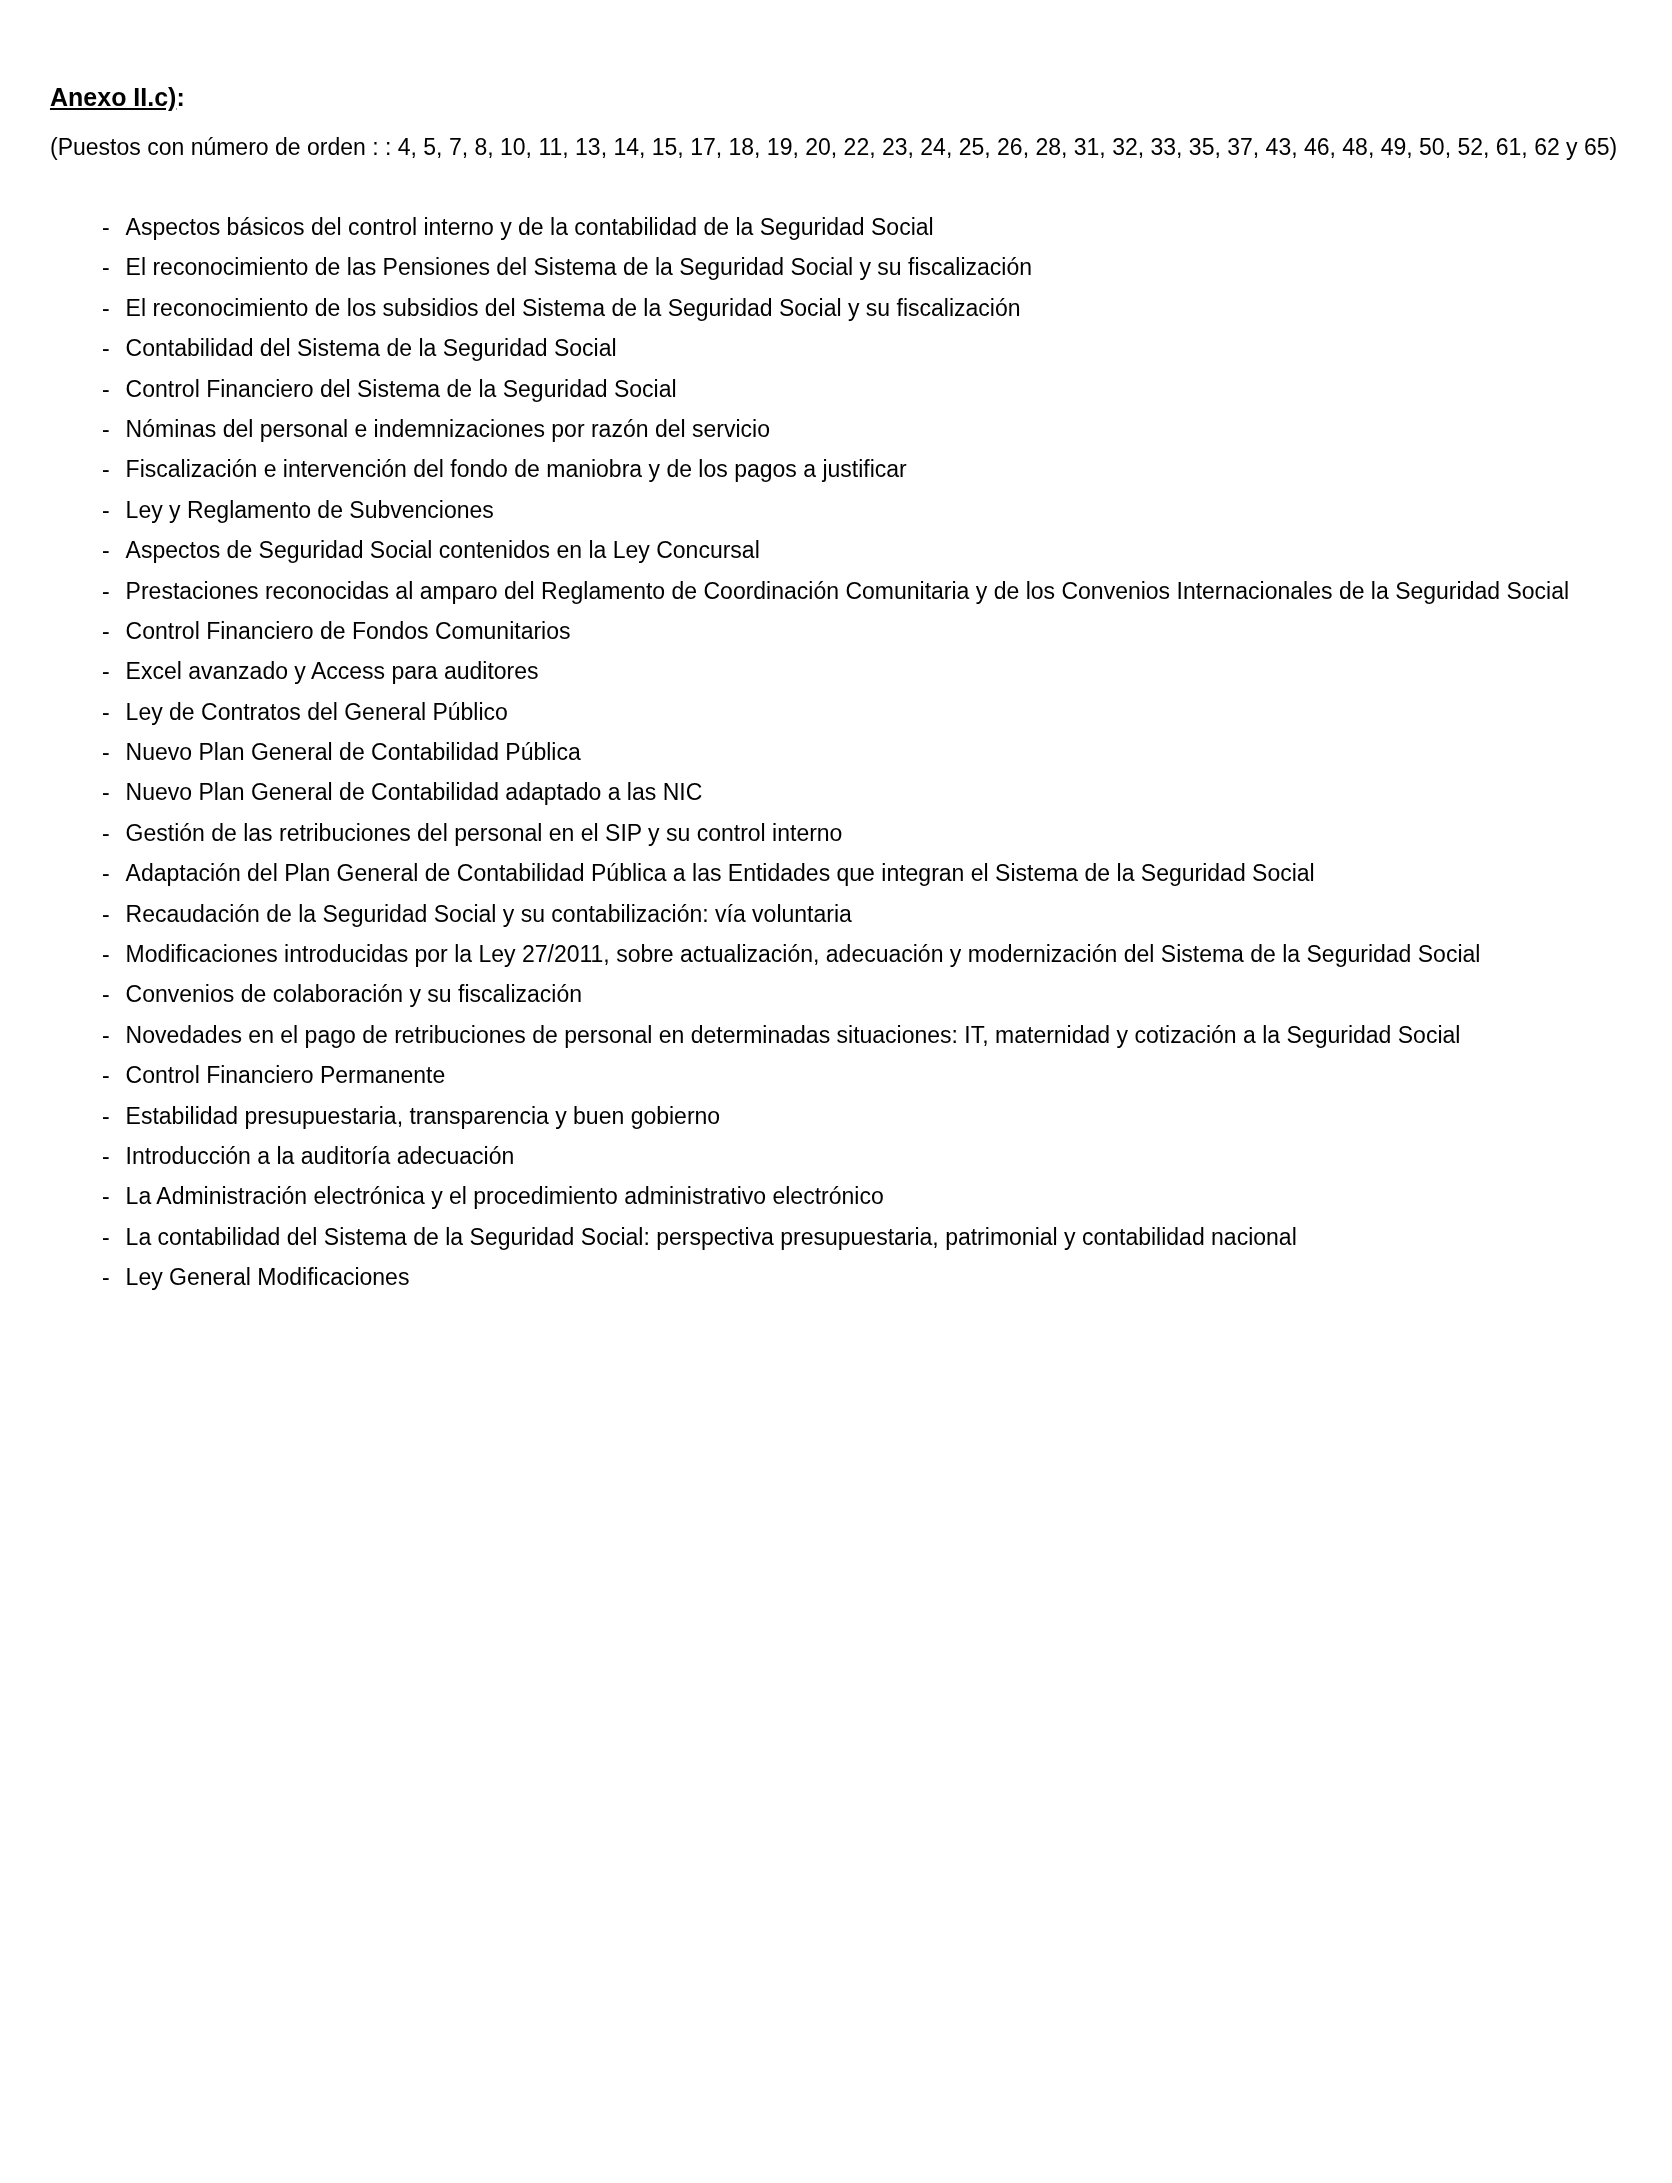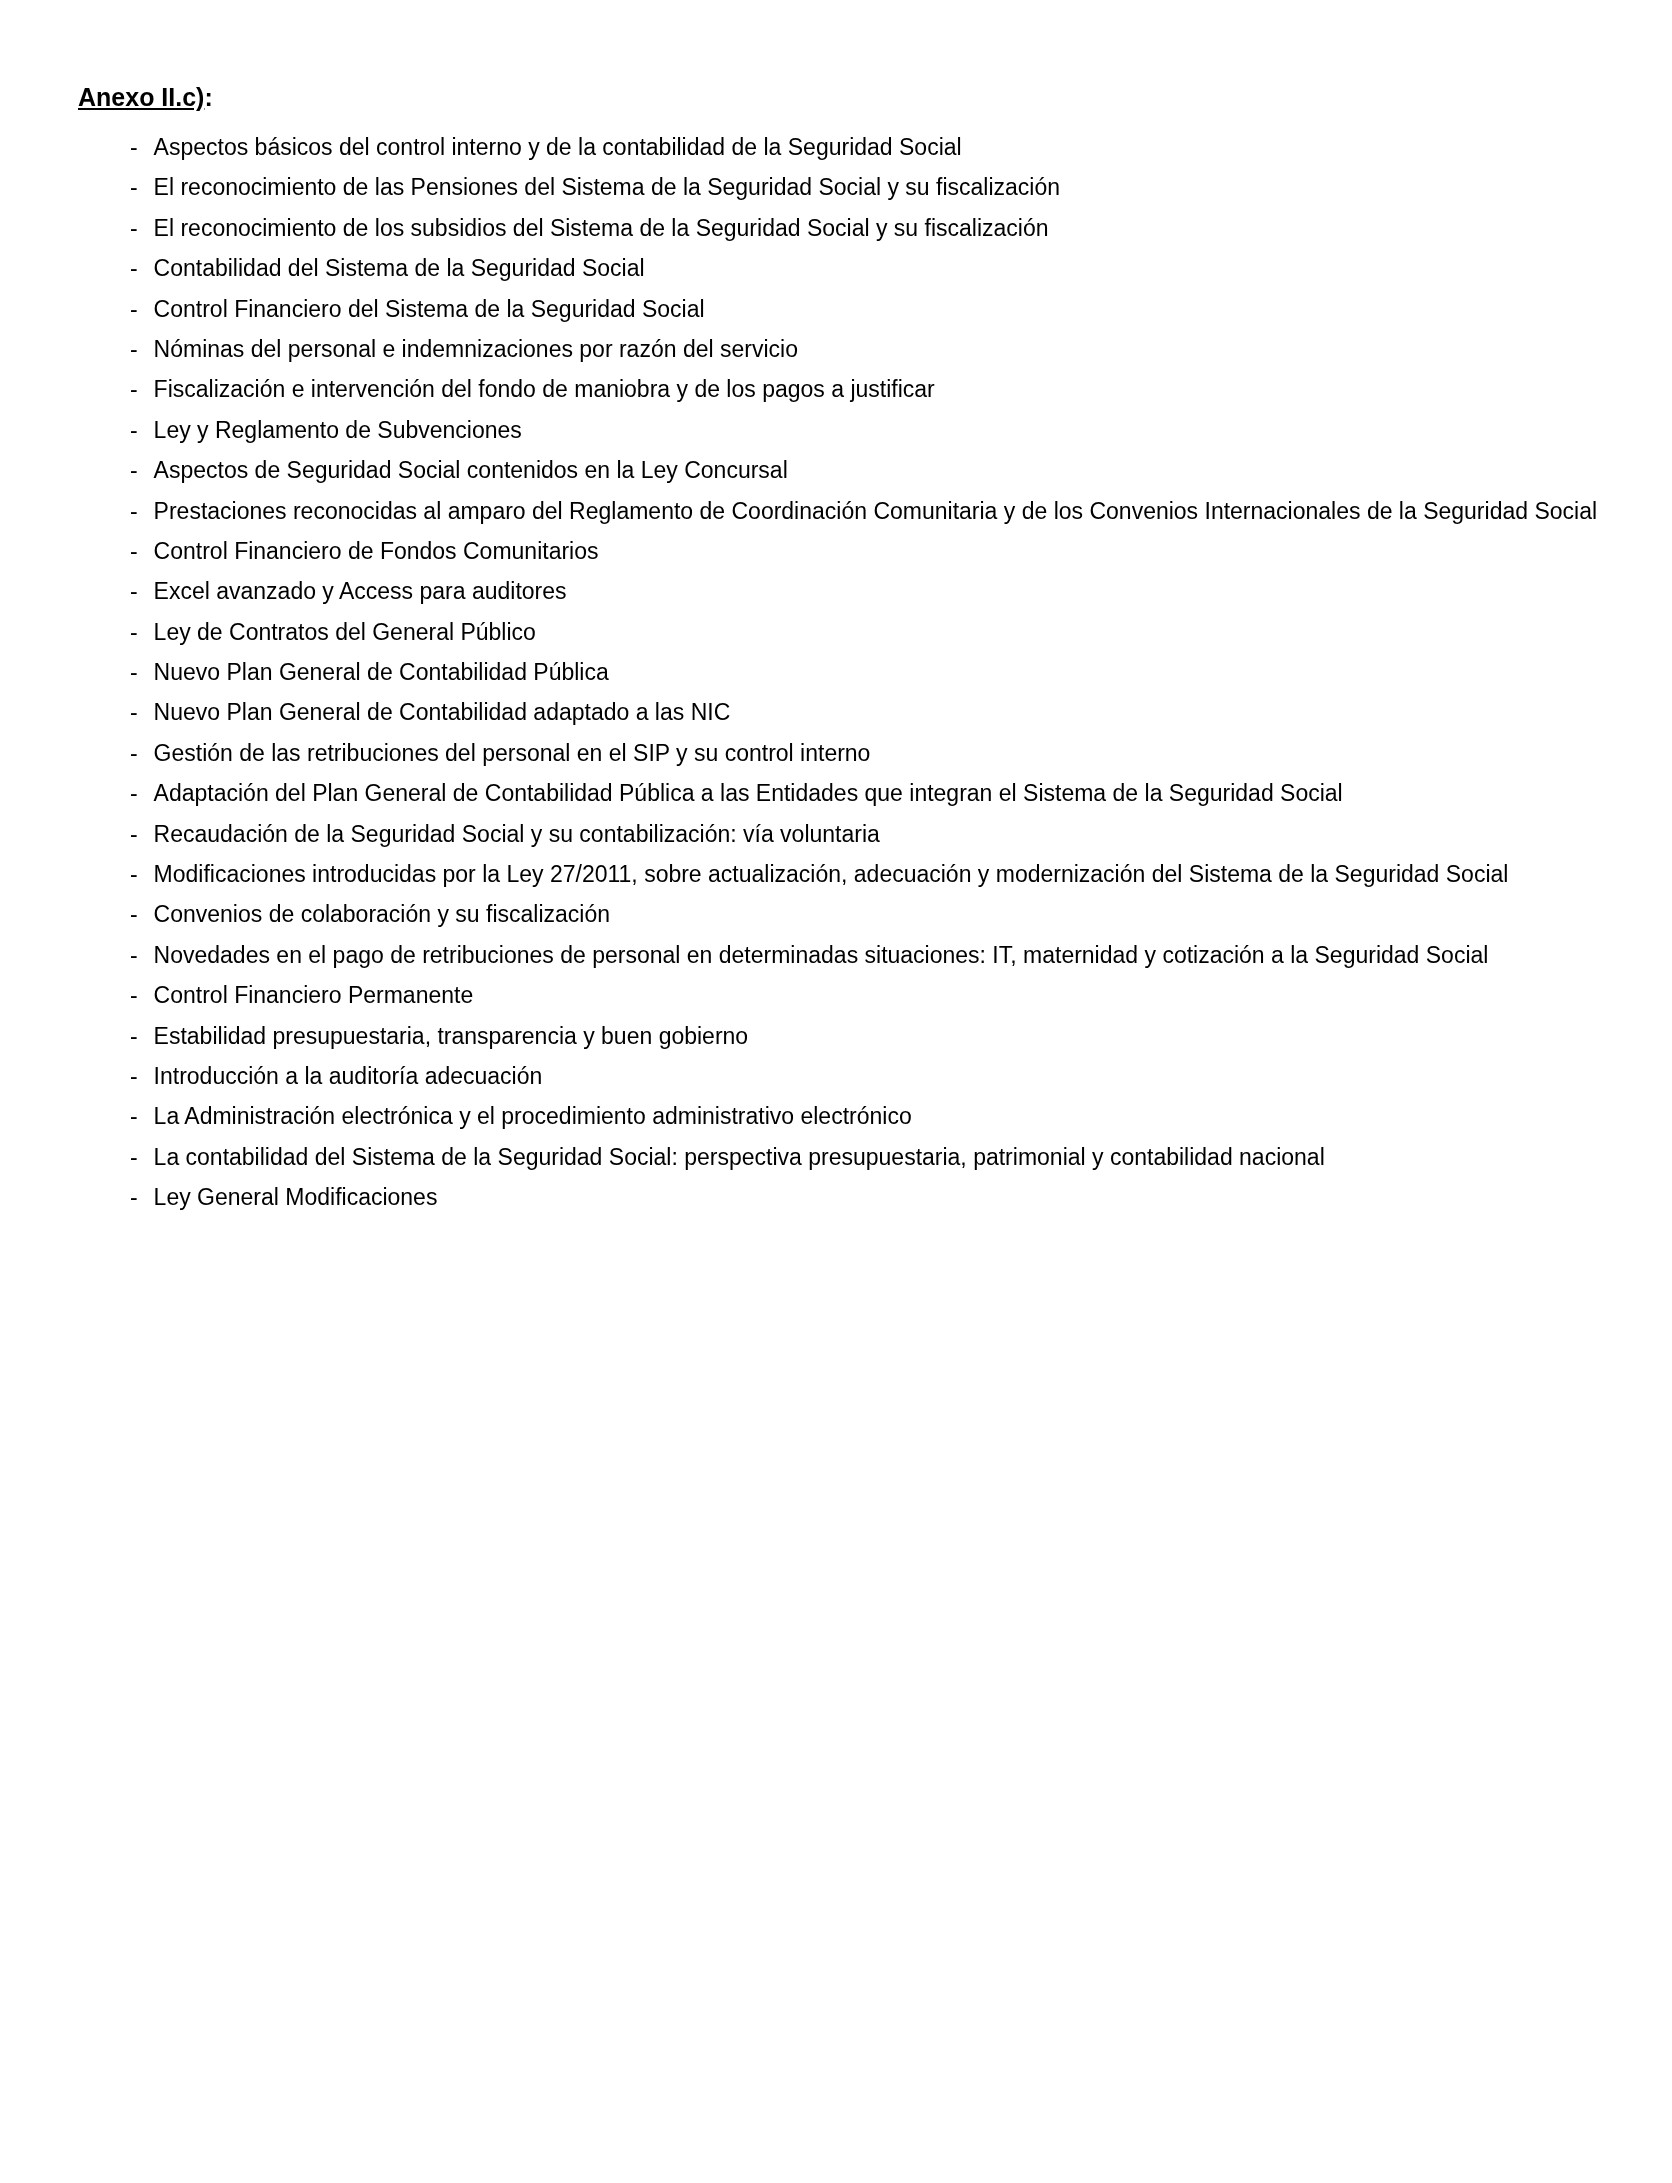--- a/index.html
+++ b/index.html
@@ -11,21 +11,21 @@
     width: 1672px;
     height: 2183px;
     font-family: "Liberation Sans", sans-serif;
     color: #000000;
     -webkit-font-smoothing: antialiased;
   }
   .page {
     box-sizing: border-box;
     width: 1672px;
     height: 2183px;
-    padding: 82px 50px 0 78px;
+    padding: 82px 50px 0 50px;
     background: #ffffff;
     overflow: hidden;
   }
   .doc-title {
     font-size: 25px;
     line-height: 31px;
     margin: 0 0 19px 0;
     white-space: nowrap;
   }
   .doc-title .underlined {
@@ -57,20 +57,21 @@
     text-align: justify;
   }
 </style>
 </head>
 <body>
 
 <div class="page">
 
   <h1 class="doc-title"><span class="underlined">Anexo II.c)</span><span>:</span></h1>
 
+  <p class="intro">(Puestos con número de orden : : 4, 5, 7, 8, 10, 11, 13, 14, 15, 17, 18, 19, 20, 22, 23, 24, 25, 26, 28, 31, 32, 33, 35, 37, 43, 46, 48, 49, 50, 52, 61, 62 y 65)</p>
 
   <div class="course-list">
     <div class="item">
         <span class="dash">-</span>
         <span class="item-text">Aspectos básicos del control interno y de la contabilidad de la Seguridad Social</span>
       </div>
     <div class="item">
         <span class="dash">-</span>
         <span class="item-text">El reconocimiento de las Pensiones del Sistema de la Seguridad Social y su fiscalización</span>
       </div>

